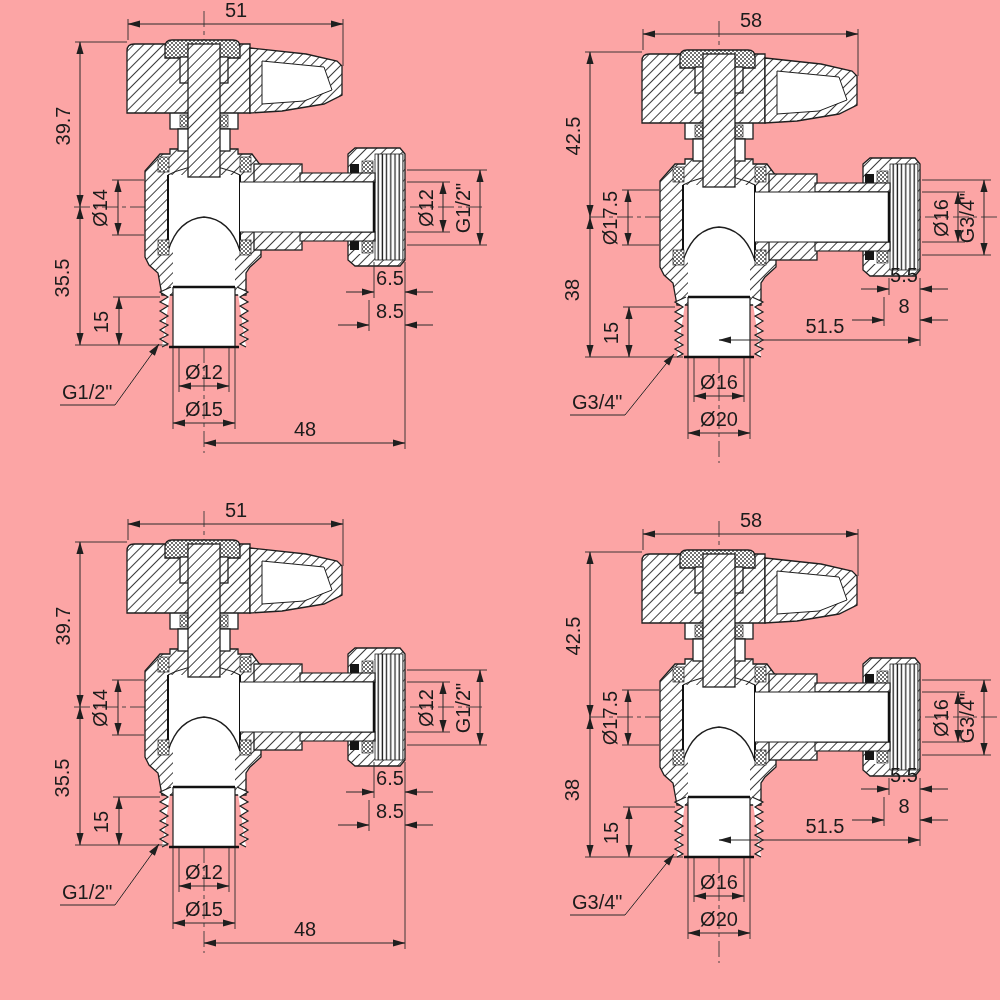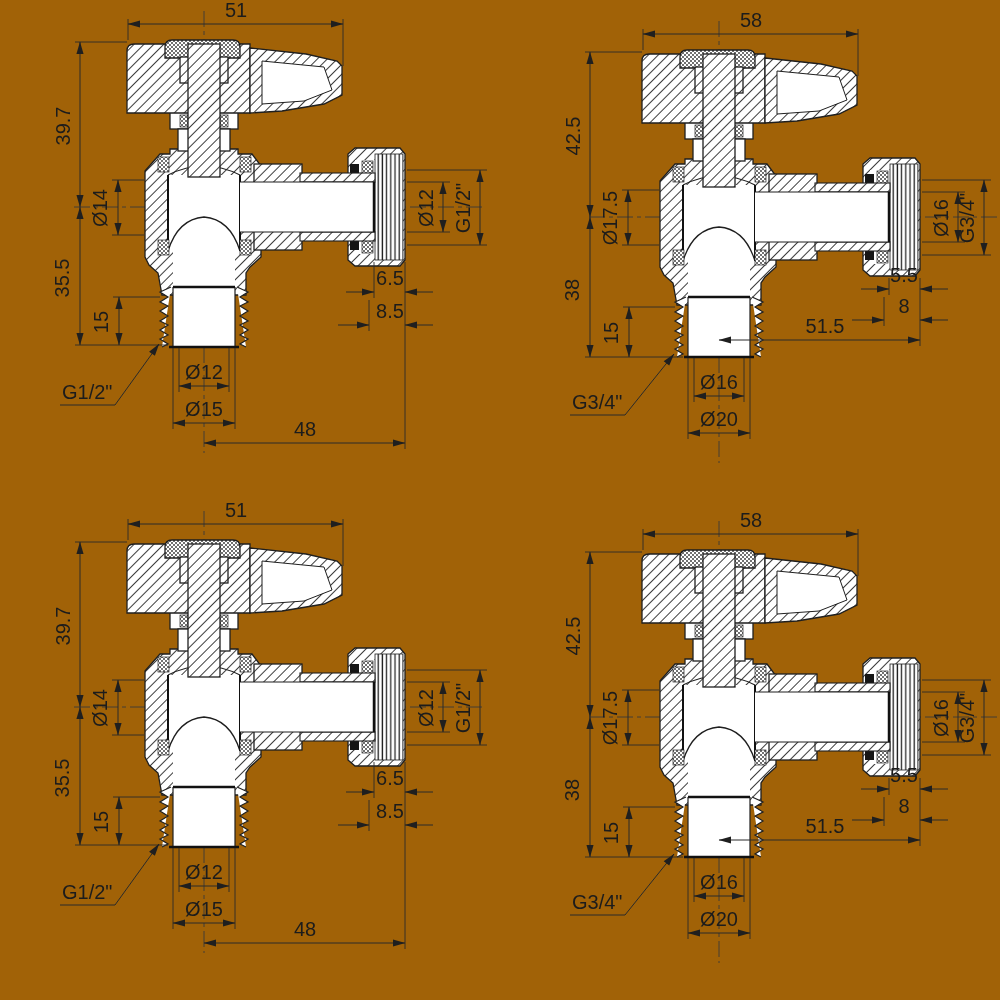--- a/index.html
+++ b/index.html
@@ -1,16 +1,16 @@
 <!DOCTYPE html>
 <html><head>
 <meta charset="utf-8">
 <style>
   html,body{margin:0;padding:0;background:#ffffff;}
-  .sheet{width:1000px;height:1000px;background:#a16207;position:relative;overflow:hidden;}
+  .sheet{width:1000px;height:1000px;background:#fca5a5;position:relative;overflow:hidden;}
   svg text{font-family:"Liberation Sans","DejaVu Sans",sans-serif;font-size:20px;fill:#1c1c1c;text-anchor:middle;}
   svg text.ta-s{text-anchor:start;}
   .outline{stroke:#1f1f1f;stroke-width:1.3;}
   .thick{stroke:#111;stroke-width:2.5;}
   .dimln{stroke:#2a2a2a;stroke-width:1;fill:none;}
   .extln{stroke:#2a2a2a;stroke-width:0.9;fill:none;}
   .cline{stroke:#3a3a3a;stroke-width:0.9;fill:none;stroke-dasharray:16 4 4 4;}
 </style>
 </head>
 <body>

